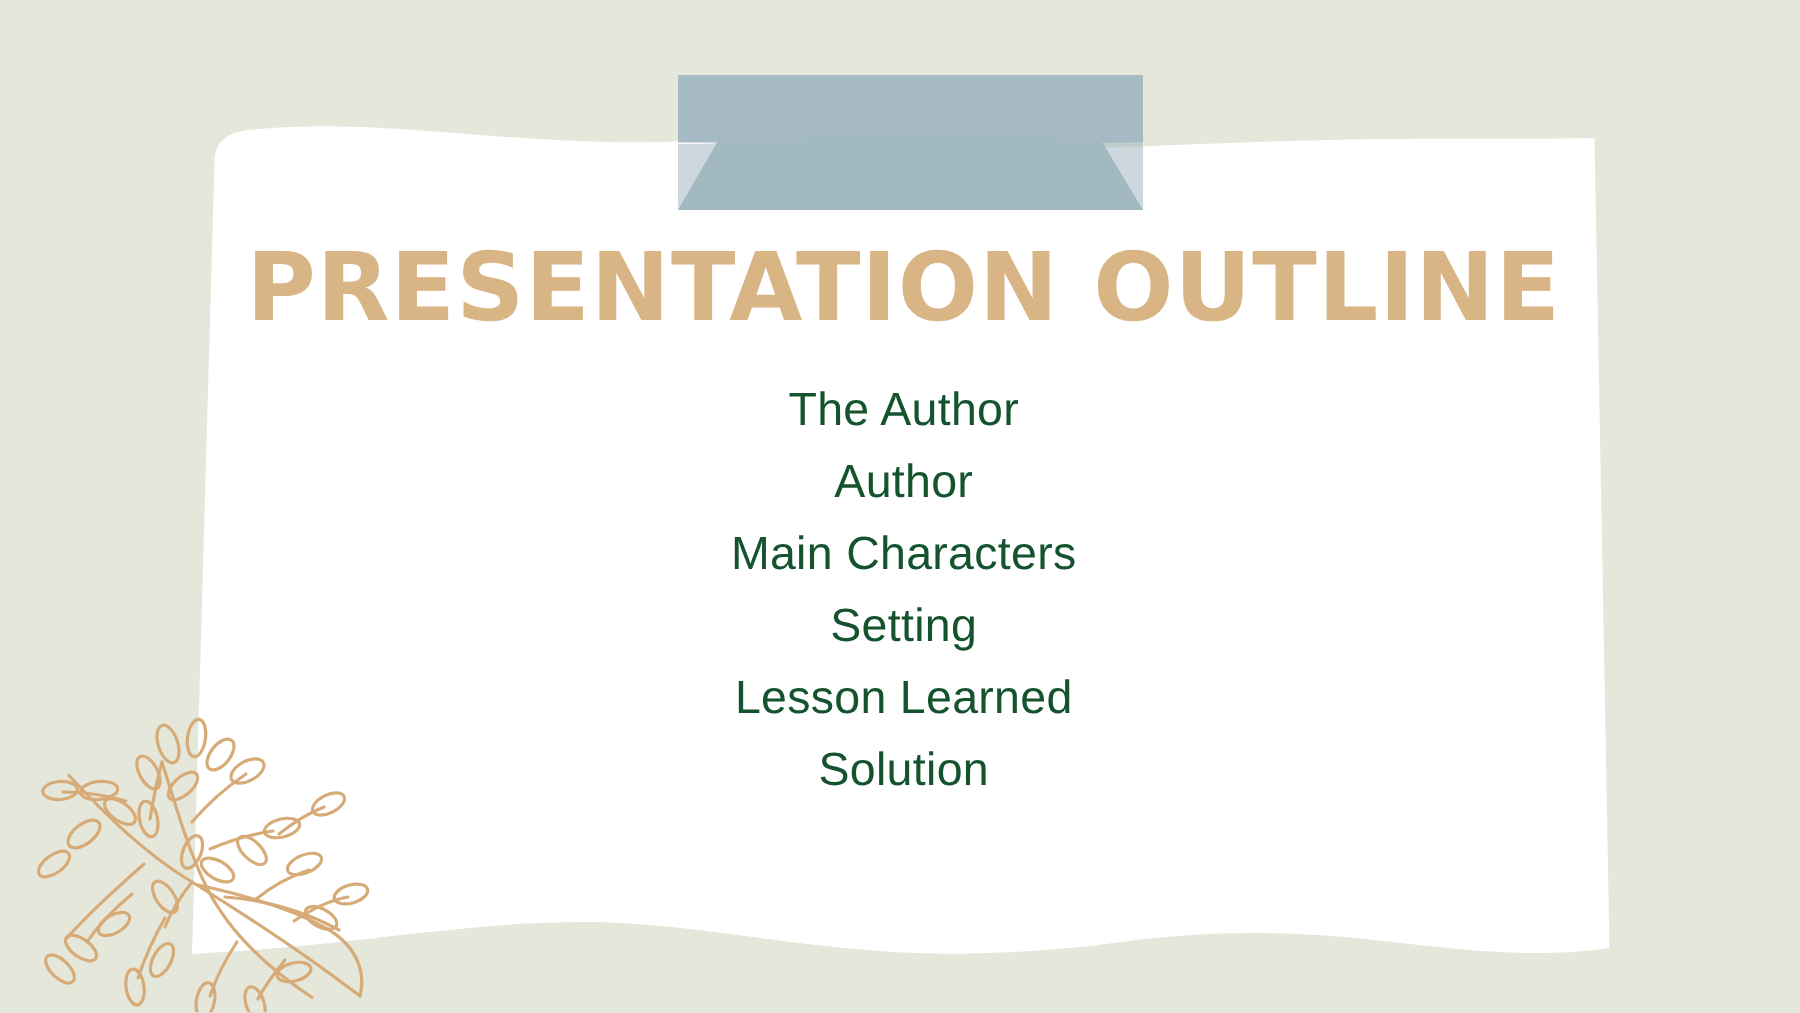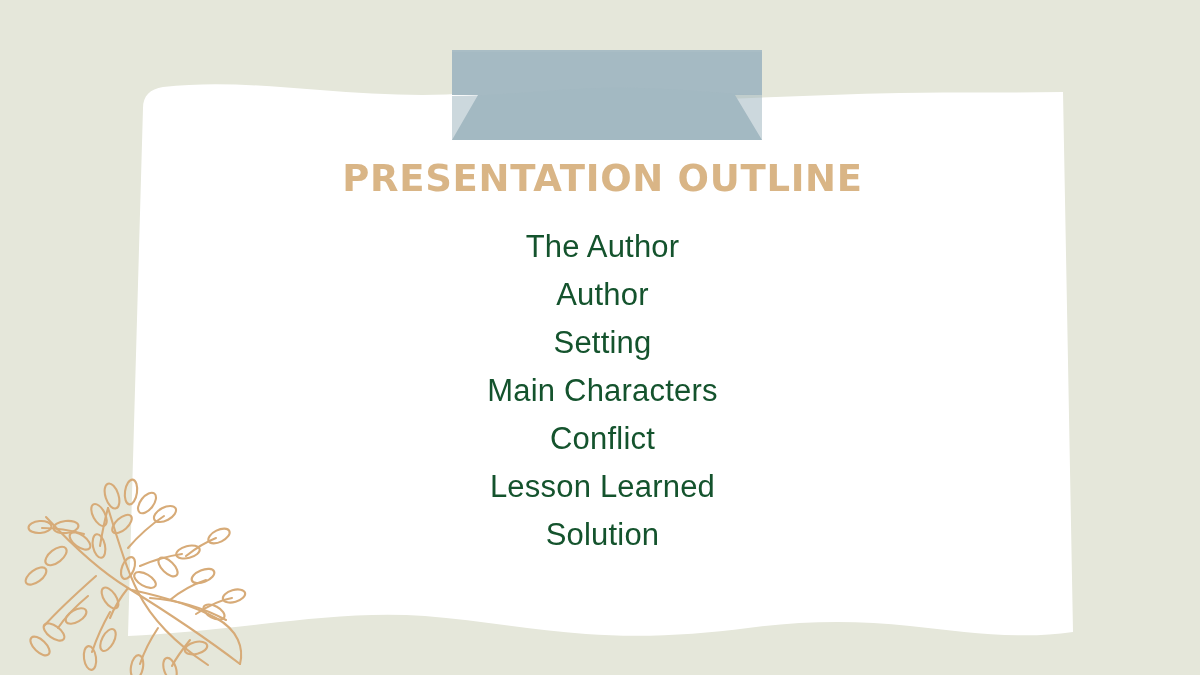--- a/index.html
+++ b/index.html
@@ -34,21 +34,21 @@
   #content {
     position: absolute;
     z-index: 3;
     left: 150px;
     top: 160px;
     width: 905px;
     text-align: center;
   }
   #slide-title {
     font-family: "DejaVu Sans", sans-serif;
-    font-size: 37px;
+    font-size: 63px;
     font-weight: 700;
     letter-spacing: 0.7px;
     color: #d9b586;
     line-height: 1.0;
     margin: 0 0 26px 0;
     white-space: nowrap;
   }
   #outline-list {
     list-style: none;
     margin: 0;
@@ -91,23 +91,22 @@
     <path d="M452,50 L762,50 L762,95 L735,95 L762,140 L452,140 L478,95 L452,95 Z" fill="#a5bac3"></path>
     <path d="M452,50 L762,50 L762,52 L452,52 Z" fill="#adc0c8" opacity="0.5"></path>
     <path d="M452,96 C500,96 540,90 600,88 C660,86 710,93 762,95 L762,140 L452,140 Z" fill="#a2b8c1" opacity="0.55"></path>
   </svg>
 
   <div id="content">
     <h1 id="slide-title">PRESENTATION OUTLINE</h1>
     <ul id="outline-list">
       <li>The Author</li>
       <li>Author</li>
+      <li>Main Characters</li>
       <li>Setting</li>
-      <li>Main Characters</li>
-      <li>Conflict</li>
       <li>Lesson Learned</li>
       <li>Solution</li>
     </ul>
   </div>
 
   <svg class="layer" id="botanical-svg" viewBox="0 0 1200 675">
     <g fill="none" stroke="#d7ab78" stroke-width="2.1" stroke-linecap="round">
 
       <path d="M46,517 C72,545 98,570 128,588 C162,609 198,632 240,664"></path>
 

